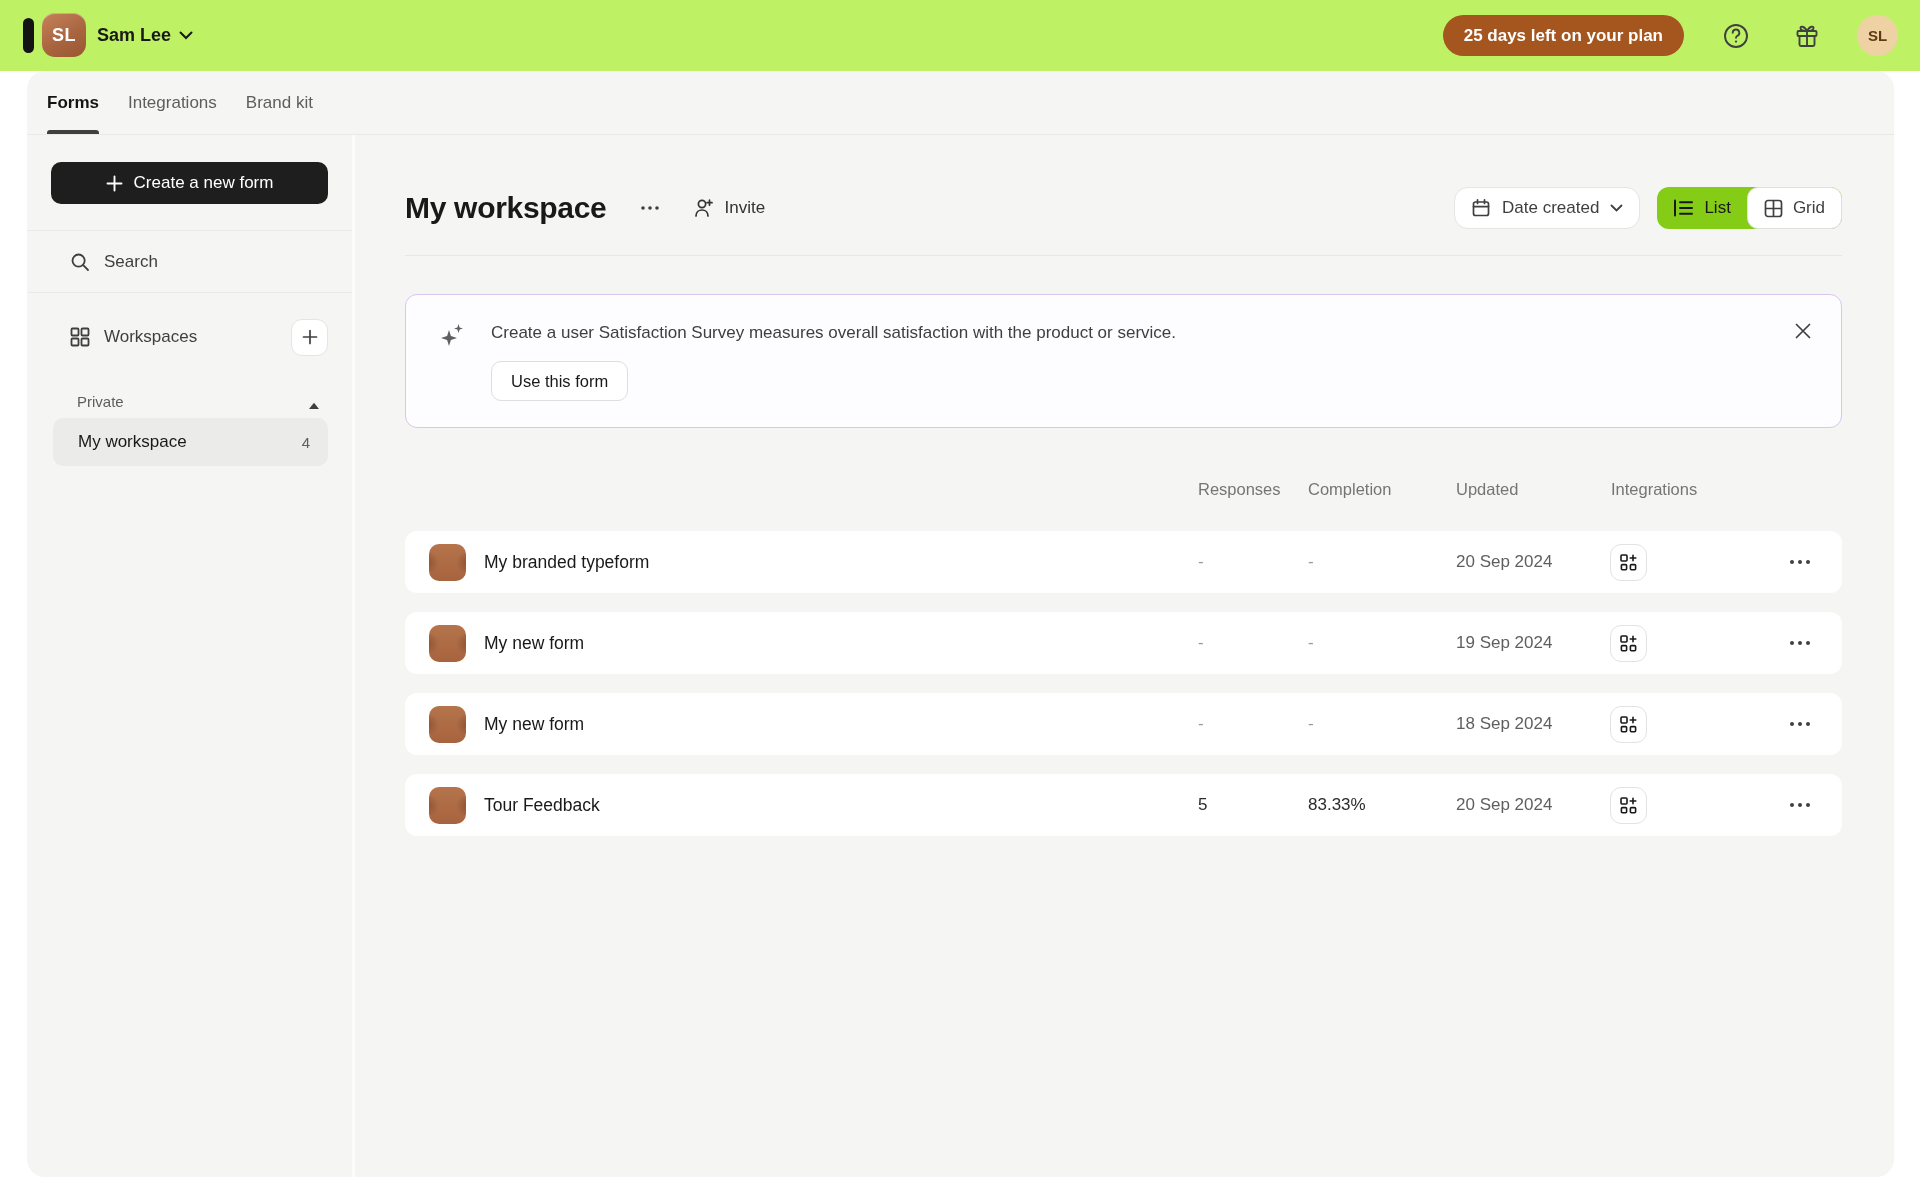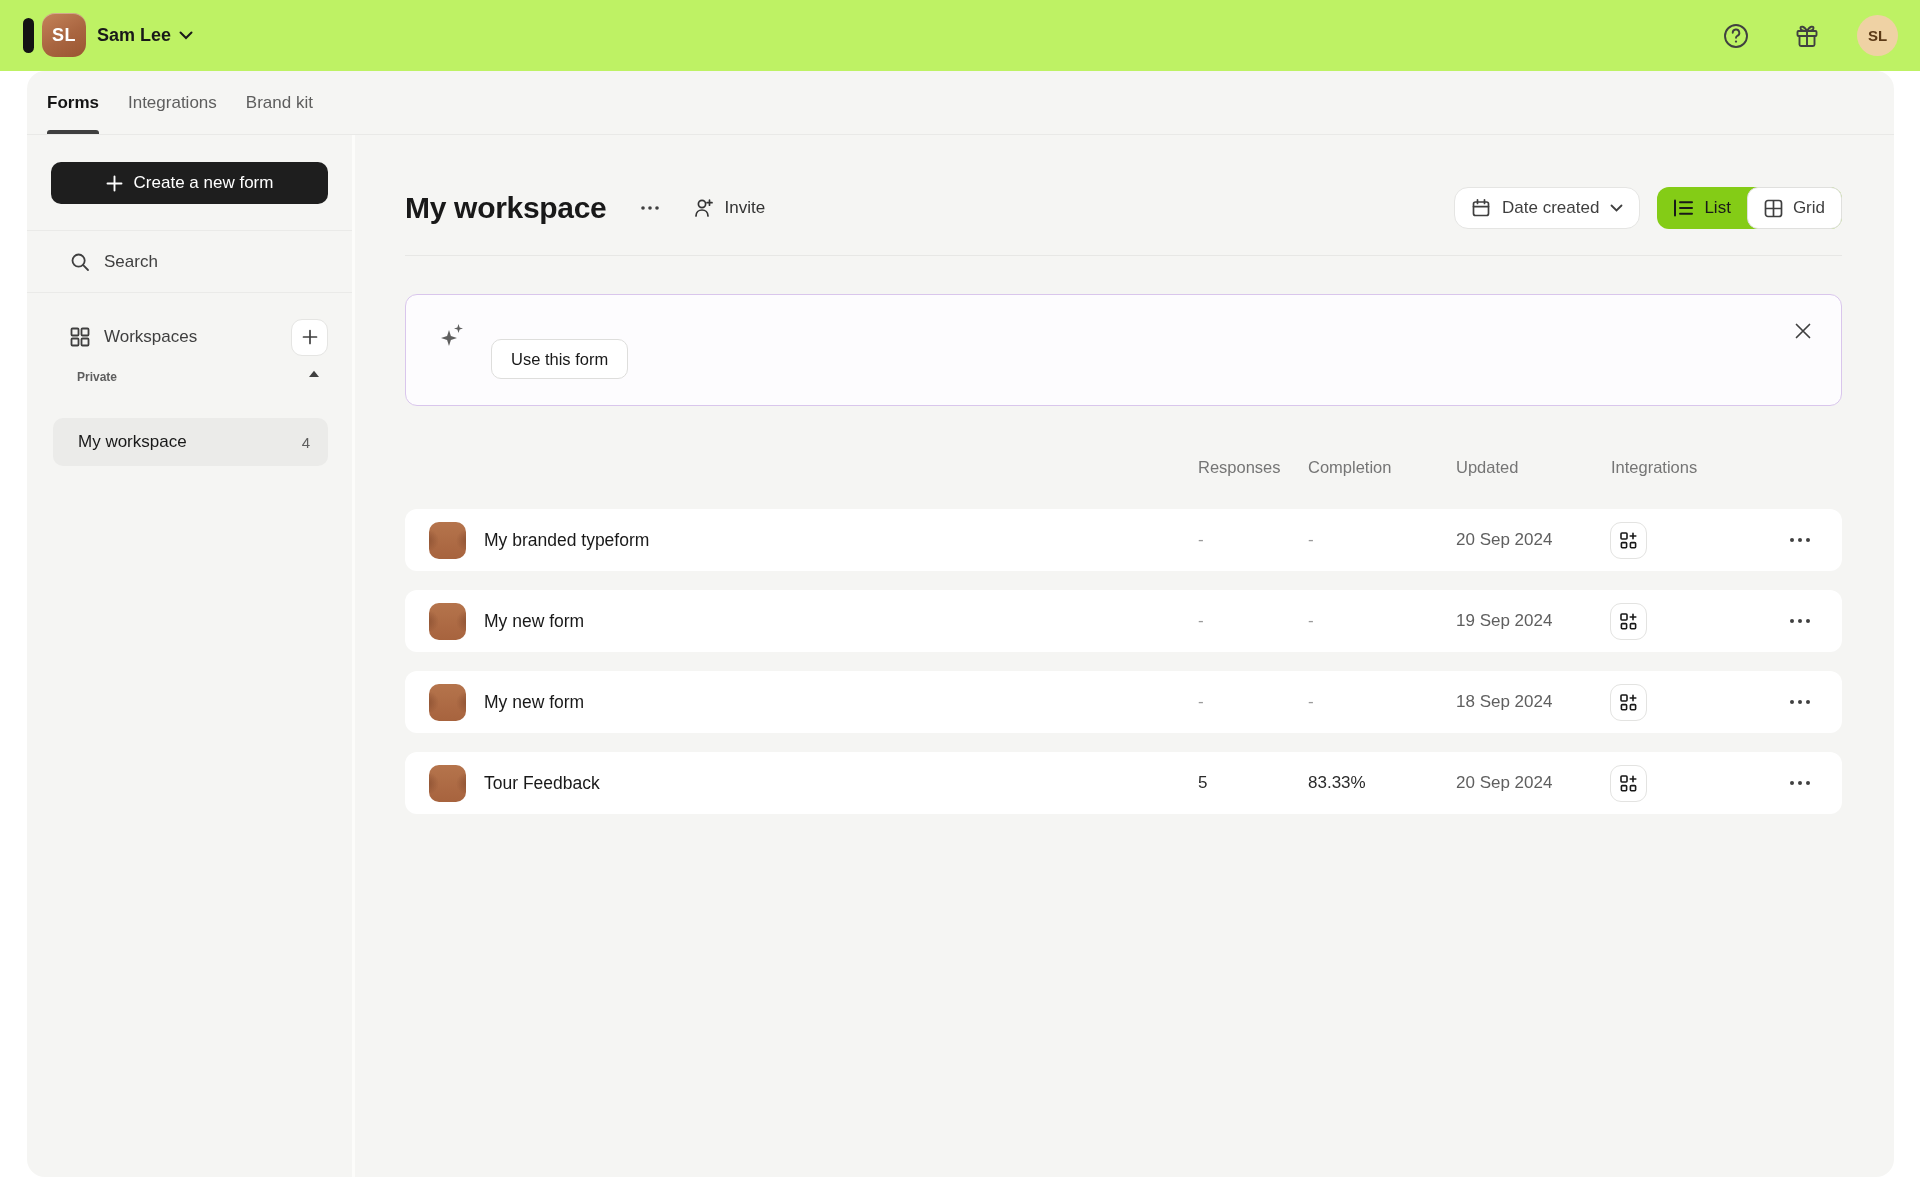--- a/index.html
+++ b/index.html
@@ -37,22 +37,22 @@
   .vdivider { position:absolute; left:325px; top:64px; bottom:0; width:3px; background:#FCFCFA; }
   .create-section { padding:27px 24px 26px; border-bottom:1px solid #EAEAE8; }
   .create-btn { width:100%; height:42px; background:#1E1E1E; border:none; border-radius:10px; color:#fff;
     font-size:17px; font-family:inherit; display:flex; align-items:center; justify-content:center; gap:11px; cursor:pointer; }
   .search-row { height:62px; display:flex; align-items:center; gap:14px; padding-left:43px;
     border-bottom:1px solid #EAEAE8; color:#3F3F3F; font-size:17px; cursor:pointer; }
   .workspaces-row { margin-top:22px; height:44px; display:flex; align-items:center; gap:14px; padding:0 24px 0 43px; }
   .workspaces-label { font-size:17px; color:#3F3F3F; flex:1; }
   .ws-add-btn { width:37px; height:37px; background:#fff; border:1px solid #E5E5E3; border-radius:11px;
     display:flex; align-items:center; justify-content:center; color:#404040; cursor:pointer; }
-  .private-row { margin-top:11px; height:40px; display:flex; align-items:flex-start; padding:0 32px 0 50px;
-    color:#5E5E5E; font-size:12px; cursor:pointer;font-weight:bold; }
+  .private-row { margin-top:11px; height:40px; display:flex; align-items:flex-end; padding:0 32px 0 50px;
+    color:#5E5E5E; font-size:15px; cursor:pointer; }
   .private-row .spacer { flex:1; }
   .workspace-item { margin:8px 24px 0 26px; height:48px; background:#EBEBE9; border-radius:10px;
     display:flex; align-items:center; padding:0 18px 0 25px; cursor:pointer; }
   .workspace-item .ws-name { font-size:17px; color:#191919; flex:1; }
   .workspace-item .ws-count { font-size:15px; color:#5E5E5E; }
 
   
   .main { position:absolute; left:328px; top:64px; right:0; bottom:0; padding:0 52px 0 50px; }
   .main-header { margin-top:51px; height:44px; display:flex; align-items:center; }
   .page-title { font-size:30px; font-weight:700; color:#191919; letter-spacing:-.3px; }
@@ -108,20 +108,21 @@
   <div class="sidebar-handle"></div>
   <div class="user-avatar">SL</div>
   <div class="user-name-wrap">
     <span class="user-name">Sam Lee</span>
     <span>
       <svg width="14" height="9" viewBox="0 0 14 9" fill="none" stroke="#191919" stroke-width="2" stroke-linecap="round">
           <path d="M1.5 1.5 L7 7 L12.5 1.5"></path>
         </svg>
     </span>
   </div>
+  <div class="plan-badge">25 days left on your plan</div>
   <div class="top-icon-btn help-btn">
     <span>
       <svg width="28" height="28" viewBox="0 0 28 28" fill="none" stroke="#404040" stroke-width="1.9">
         <circle cx="14" cy="14" r="11"></circle>
         <path d="M10.7 10.7 a3.3 3.3 0 1 1 4.6 3.1 c-1 .45-1.3 1-1.3 2" stroke-linecap="round"></path>
         <circle cx="14" cy="19.6" r="1.15" fill="#404040" stroke="none"></circle>
       </svg>
     </span>
   </div>
   <div class="top-icon-btn gift-btn">
@@ -270,20 +271,21 @@
     <div class="header-divider"></div>
 
     <div class="banner">
       <span>
         <svg width="30" height="32" viewBox="0 0 30 32" fill="#5F5F5F">
           <path d="M11 8 L12.9 14.1 L19 16 L12.9 17.9 L11 24 L9.1 17.9 L3 16 L9.1 14.1 Z"></path>
           <path d="M20.5 2 L21.6 5.4 L25 6.5 L21.6 7.6 L20.5 11 L19.4 7.6 L16 6.5 L19.4 5.4 Z"></path>
         </svg>
       </span>
       <div class="banner-body">
+        <div class="banner-text">Create a user Satisfaction Survey measures overall satisfaction with the product or service.</div>
         <button class="use-form-btn">Use this form</button>
       </div>
       <button class="banner-close">
         <span>
           <svg width="20" height="20" viewBox="0 0 20 20" fill="none" stroke="#404040" stroke-width="1.7" stroke-linecap="round">
               <path d="M3.5 3.5 L16.5 16.5 M16.5 3.5 L3.5 16.5"></path>
             </svg>
         </span>
       </button>
     </div>

